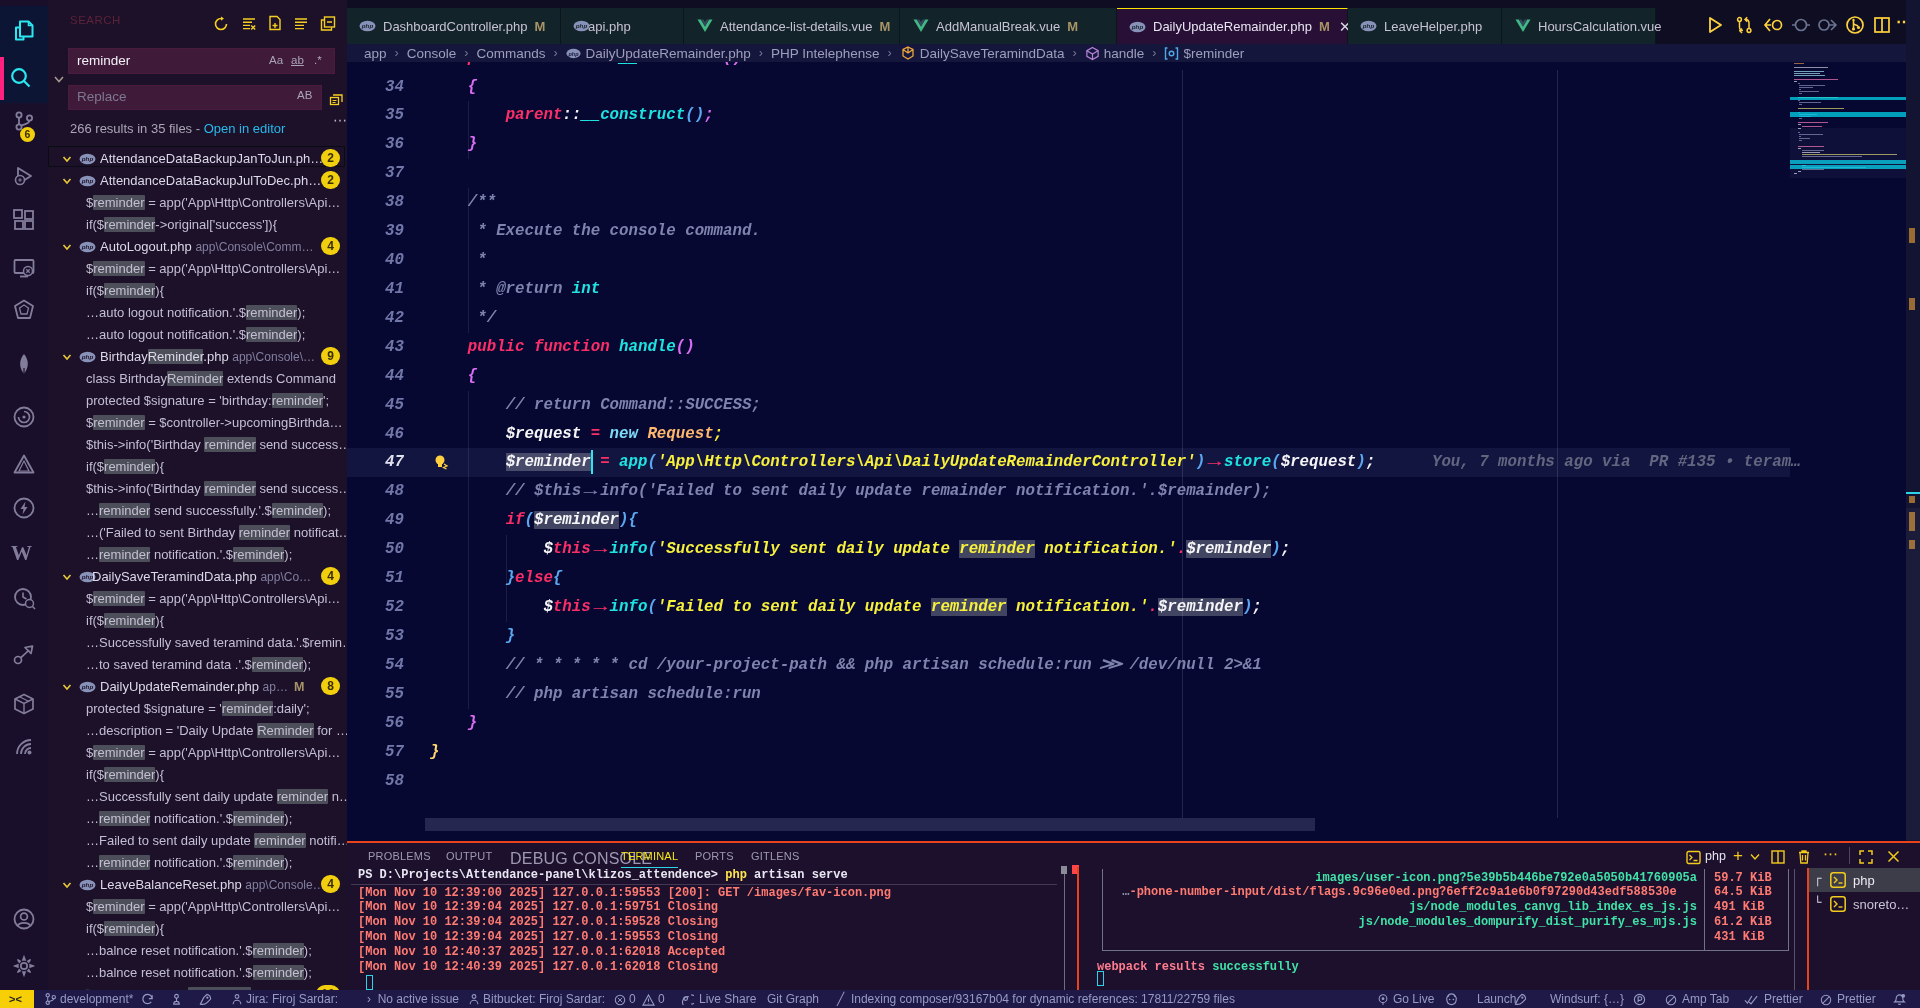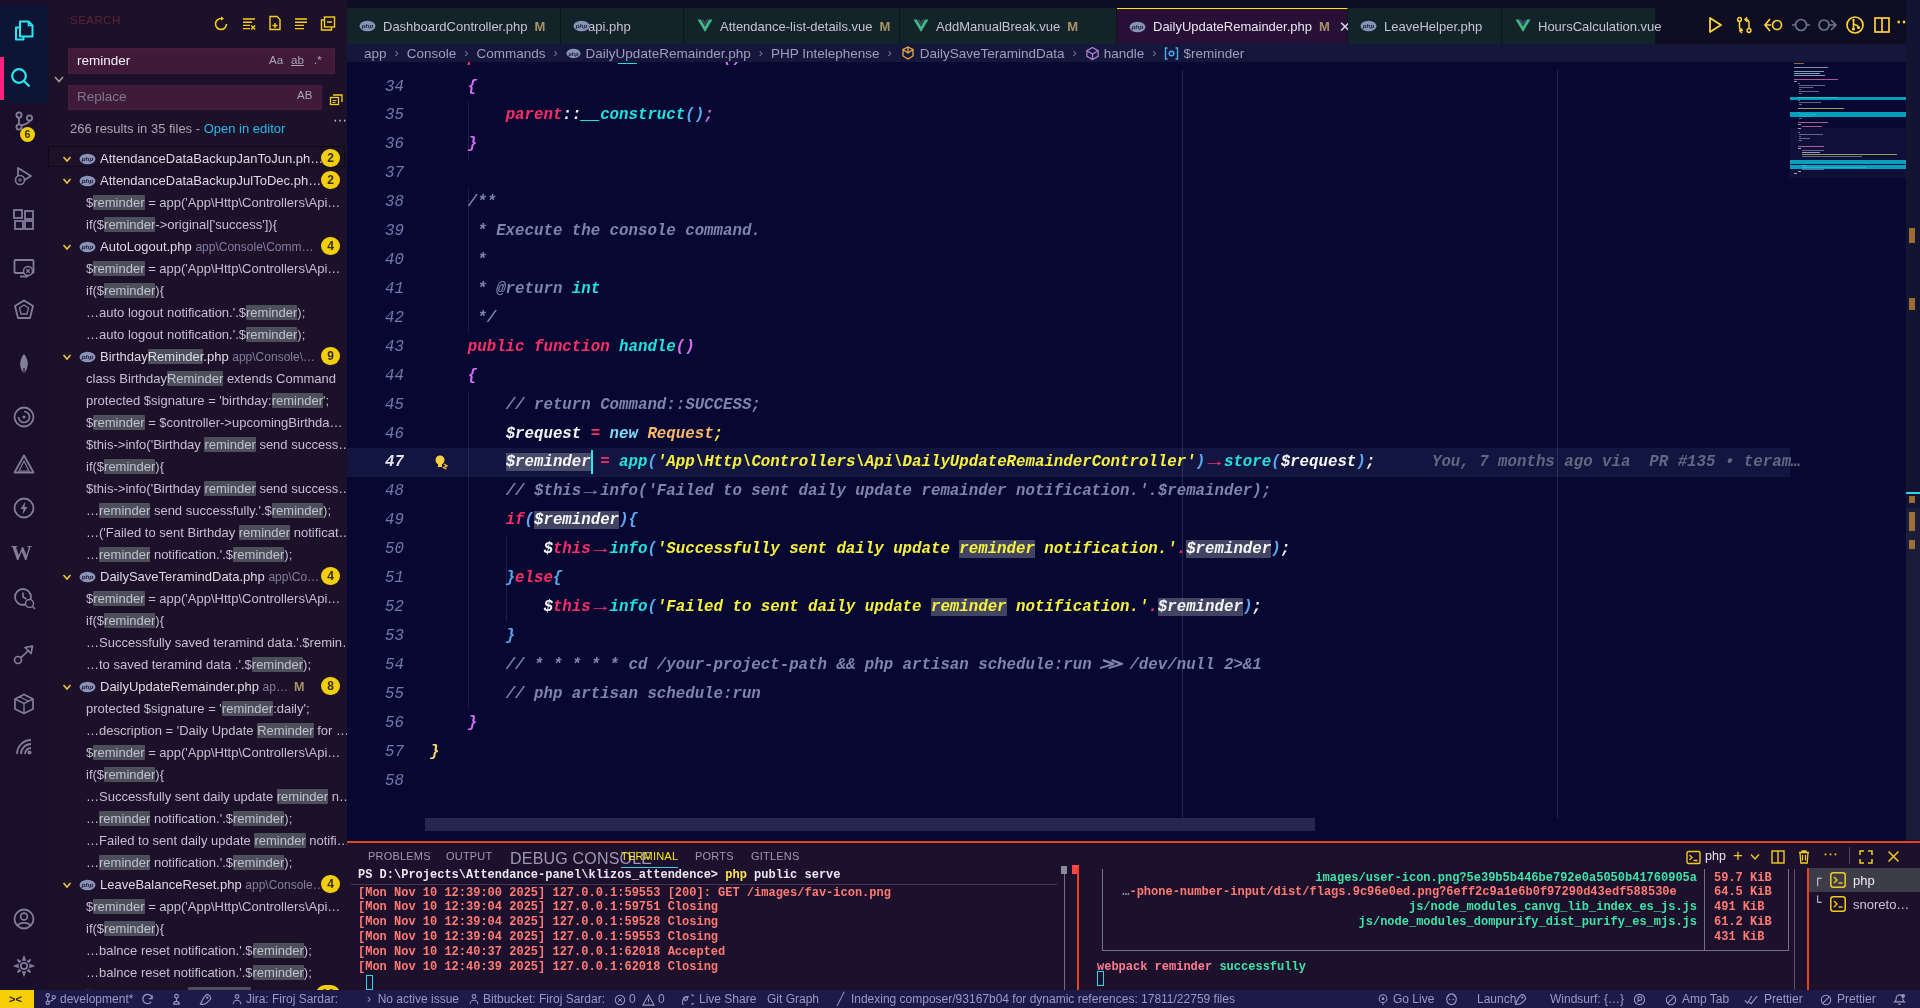--- a/index.html
+++ b/index.html
@@ -8,21 +8,21 @@
 #activity{left:0;top:0;width:48px;height:990px;background:#190f2a}
 #sidebar{left:48px;top:0;width:299px;height:990px;background:#1c1129;overflow:hidden}
 #editor{left:347px;top:0;width:1573px;height:841px;background:#060831}
 #tabsrow{left:0;top:0;width:1573px;height:44px;background:#0e0d22}
 .tab{position:absolute;top:8px;height:36px;background:#13232a;display:flex;align-items:center;font-size:13px;color:#c6c2d4;white-space:nowrap}
 .tab .m{color:#a89467;font-weight:bold;margin-left:7px}
 .tabact{background:#270f35;border-top:1.5px solid #ffe600;color:#e8e4f2}
 #breadcrumb{left:0;top:44px;width:1573px;height:18px;background:#15163c;color:#9d9fbd;font-size:13.5px;display:flex;align-items:center}
 .bsep{color:#797b9a;margin:0 8px;font-size:12.5px}
 #code{left:0;top:70px;width:1573px;height:748px;font-family:"Liberation Mono",monospace;font-style:italic;font-weight:bold;font-size:15.75px;line-height:28.92px;white-space:pre}
-.gut{position:absolute;width:57px;text-align:right;color:#7177a8;height:28.92px;font-weight:normal}
+.gut{position:absolute;width:57px;text-align:right;color:#7177a8;height:28.92px;font-weight:bold}
 .cline{position:absolute;left:83px;height:28.92px;white-space:pre}
 .red{color:#fb2e68}.cy{color:#1ee3e0}.bl{color:#5aa7f0}.pu{color:#d96df2}.gd{color:#ffd76d}
 .orn{color:#ffb86c}.ye{color:#f7f13c}.wh{color:#f6f6f8}.cm{color:#7e84ae}.nw{color:#7edbf7}
 .hl{background:rgba(125,130,145,0.5)}
 .l2{display:inline-block;width:2ch;text-align:center;transform:scaleX(1.45)}
 #panel{left:347px;top:841px;width:1573px;height:149px;background:#1d102d;border-top:2px solid #e8431c}
 #statusbar{left:0;top:990px;width:1920px;height:18px;background:#1e1947;color:#979bc4;font-size:12px}
 .sbi{position:absolute;top:0;white-space:nowrap;height:18px;display:flex;align-items:center}
 .term{font-family:"Liberation Mono",monospace;font-size:12px;font-weight:bold;white-space:pre}
 .tred{color:#ff7b72}.tw{color:#e9e7f2}.ty{color:#ffe74d}.tg{color:#3fe3a7}.tpk{color:#ff7d8f}.tgr{color:#8a8ba5}
@@ -210,21 +210,21 @@
     <div class="a" style="left:38px;top:503px;font-size:13px;color:#c3bfd2;white-space:nowrap;max-width:300px;overflow:hidden">…<span class="shl">reminder</span> send successfully.'.$<span class="shl">reminder</span>);</div>
     <div class="a" style="left:38px;top:525px;font-size:13px;color:#c3bfd2;white-space:nowrap;max-width:300px;overflow:hidden">…('Failed to sent Birthday <span class="shl">reminder</span> notificat…</div>
     <div class="a" style="left:38px;top:547px;font-size:13px;color:#c3bfd2;white-space:nowrap;max-width:300px;overflow:hidden">…<span class="shl">reminder</span> notification.'.$<span class="shl">reminder</span>);</div>
     <svg class="a" style="left:14px;top:572px" width="10" height="10" viewBox="0 0 10 10">
       <path d="M1.5 3 L5 7 L8.5 3" fill="none" stroke="#e8c838" stroke-width="1.6"></path>
     </svg>
     <svg class="a" style="left:31px;top:571px" width="17" height="12" viewBox="0 0 17 12">
       <ellipse cx="8.5" cy="6" rx="8" ry="5.3" fill="#8891b8"></ellipse>
       <text x="8.5" y="8.3" font-size="6.2" font-style="italic" font-weight="bold" text-anchor="middle" fill="#1e1229" font-family="Liberation Sans">php</text>
     </svg>
-    <div class="a" style="left:52px;top:569px;font-size:13px;color:#dcd9e8;white-space:nowrap;max-width:240px;overflow:hidden">DailySaveTeramindData.php <span style="color:#827fa0;font-size:12px">app\Co…</span></div>
+    <div class="a" style="left:44px;top:569px;font-size:13px;color:#dcd9e8;white-space:nowrap;max-width:240px;overflow:hidden">DailySaveTeramindData.php <span style="color:#827fa0;font-size:12px">app\Co…</span></div>
     <div class="a" style="left:273px;top:567px;width:19px;height:18px;border-radius:9px;background:#f2cf0e;color:#3a2d00;font-size:12px;font-weight:bold;text-align:center;line-height:18px">4</div>
     <div class="a" style="left:38px;top:591px;font-size:13px;color:#c3bfd2;white-space:nowrap;max-width:300px;overflow:hidden">$<span class="shl">reminder</span> = app('App\Http\Controllers\Api…</div>
     <div class="a" style="left:38px;top:613px;font-size:13px;color:#c3bfd2;white-space:nowrap;max-width:300px;overflow:hidden">if($<span class="shl">reminder</span>){</div>
     <div class="a" style="left:38px;top:635px;font-size:13px;color:#c3bfd2;white-space:nowrap;max-width:300px;overflow:hidden">…Successfully saved teramind data.'.$remin…</div>
     <div class="a" style="left:38px;top:657px;font-size:13px;color:#c3bfd2;white-space:nowrap;max-width:300px;overflow:hidden">…to saved teramind data .'.$<span class="shl">reminder</span>);</div>
     <svg class="a" style="left:14px;top:682px" width="10" height="10" viewBox="0 0 10 10">
       <path d="M1.5 3 L5 7 L8.5 3" fill="none" stroke="#e8c838" stroke-width="1.6"></path>
     </svg>
     <svg class="a" style="left:31px;top:681px" width="17" height="12" viewBox="0 0 17 12">
       <ellipse cx="8.5" cy="6" rx="8" ry="5.3" fill="#8891b8"></ellipse>
@@ -473,21 +473,21 @@
       <path d="M2 3.5 h10 M5 3.5 V2 h4 v1.5 M3 3.5 L3.8 14 h6.4 L11 3.5 M5.5 6 v5.5 M8.5 6 v5.5" fill="none" stroke="#f2cb1d" stroke-width="1.3"></path>
     </svg>
     <div class="a" style="left:1476px;top:2px;font-size:15px;color:#f2cb1d">⋯</div>
     <div class="a" style="left:1502px;top:4px;width:1px;height:17px;background:#4a4560"></div>
     <svg class="a" style="left:1512px;top:7px" width="14" height="14" viewBox="0 0 14 14">
       <path d="M1 5 V1 h4 M9 1 h4 v4 M13 9 v4 H9 M5 13 H1 V9" fill="none" stroke="#f2cb1d" stroke-width="1.5"></path>
     </svg>
     <svg class="a" style="left:1540px;top:7px" width="13" height="13" viewBox="0 0 13 13">
       <path fill="none" d="M1.5 1.5 L11.5 11.5 M11.5 1.5 L1.5 11.5" stroke="#f2cb1d" stroke-width="1.5"></path>
     </svg>
-    <div class="term a" style="left:11px;top:24.5px"><span class="tw">PS D:\Projects\Attendance-panel\klizos_attendence&gt; </span><span class="ty">php</span><span class="tw"> public serve</span></div>
+    <div class="term a" style="left:11px;top:24.5px"><span class="tw">PS D:\Projects\Attendance-panel\klizos_attendence&gt; </span><span class="ty">php</span><span class="tw"> artisan serve</span></div>
     <div class="a" style="left:4px;top:41px;width:706px;height:1px;background:rgba(200,200,225,0.22)"></div>
     <div class="term a" style="left:11px;top:42.5px"><span class="tred">[Mon Nov 10 12:39:00 2025] 127.0.0.1:59553 [200]: GET /images/fav-icon.png</span></div>
     <div class="term a" style="left:11px;top:57.4px"><span class="tred">[Mon Nov 10 12:39:04 2025] 127.0.0.1:59751 Closing</span></div>
     <div class="term a" style="left:11px;top:72.3px"><span class="tred">[Mon Nov 10 12:39:04 2025] 127.0.0.1:59528 Closing</span></div>
     <div class="term a" style="left:11px;top:87.2px"><span class="tred">[Mon Nov 10 12:39:04 2025] 127.0.0.1:59553 Closing</span></div>
     <div class="term a" style="left:11px;top:102.1px"><span class="tred">[Mon Nov 10 12:40:37 2025] 127.0.0.1:62018 Accepted</span></div>
     <div class="term a" style="left:11px;top:117.0px"><span class="tred">[Mon Nov 10 12:40:39 2025] 127.0.0.1:62018 Closing</span></div>
     <div class="a" style="left:19px;top:132px;width:7px;height:15px;border:1px solid #2bd4e8"></div>
     <div class="a" style="left:717px;top:25px;width:1px;height:125px;background:#6e6e80"></div>
     <div class="a" style="left:714px;top:23px;width:6px;height:8px;background:#8a8a98"></div>
@@ -499,21 +499,21 @@
     <div class="term a" style="left:1367px;top:42.4px"><span class="tred">64.5 KiB</span></div>
     <div class="term a" style="left:755px;top:57.3px;width:595px;text-align:right"><span class="tg">js/node_modules_canvg_lib_index_es_js.js</span></div>
     <div class="term a" style="left:1367px;top:57.3px"><span class="tred">491 KiB</span></div>
     <div class="term a" style="left:755px;top:72.2px;width:595px;text-align:right"><span class="tg">js/node_modules_dompurify_dist_purify_es_mjs.js</span></div>
     <div class="term a" style="left:1367px;top:72.2px"><span class="tred">61.2 KiB</span></div>
     <div class="term a" style="left:1367px;top:87.1px"><span class="tred">431 KiB</span></div>
     <div class="a" style="left:755px;top:26px;width:1px;height:81px;background:#70718a"></div>
     <div class="a" style="left:1357px;top:26px;width:1px;height:81px;background:#70718a"></div>
     <div class="a" style="left:1441px;top:26px;width:1px;height:81px;background:#70718a"></div>
     <div class="a" style="left:755px;top:107px;width:687px;height:1px;background:#70718a"></div>
-    <div class="term a" style="left:750px;top:116.5px"><span class="tpk">webpack reminder </span><span class="tg" style="font-weight:bold">successfully</span></div>
+    <div class="term a" style="left:750px;top:116.5px"><span class="tpk">webpack results </span><span class="tg" style="font-weight:bold">successfully</span></div>
     <div class="a" style="left:750px;top:128px;width:7px;height:15px;border:1px solid #2bd4e8"></div>
     <div class="a" style="left:1447px;top:26px;width:1px;height:124px;background:#55556a"></div>
     <div class="a" style="left:1460px;top:25px;width:2px;height:125px;background:#e8431c"></div>
     <div class="a" style="left:1462px;top:25px;width:111px;height:24px;background:#3d3d49"></div>
     <div class="a" style="left:1467px;top:28px;color:#d8d5e2;font-size:13px;font-family:'Liberation Mono',monospace">┌</div>
     <svg class="a" style="left:1483px;top:29px" width="16" height="16" viewBox="0 0 16 16">
       <rect x="0.8" y="0.8" width="14.4" height="14.4" rx="2.5" fill="none" stroke="#f2cb1d" stroke-width="1.5"></rect>
       <path d="M4 5 L7 8 L4 11" fill="none" stroke="#f2cb1d" stroke-width="1.4"></path>
       <path fill="none" d="M8.5 11 h4" stroke="#f2cb1d" stroke-width="1.4"></path>
     </svg>

